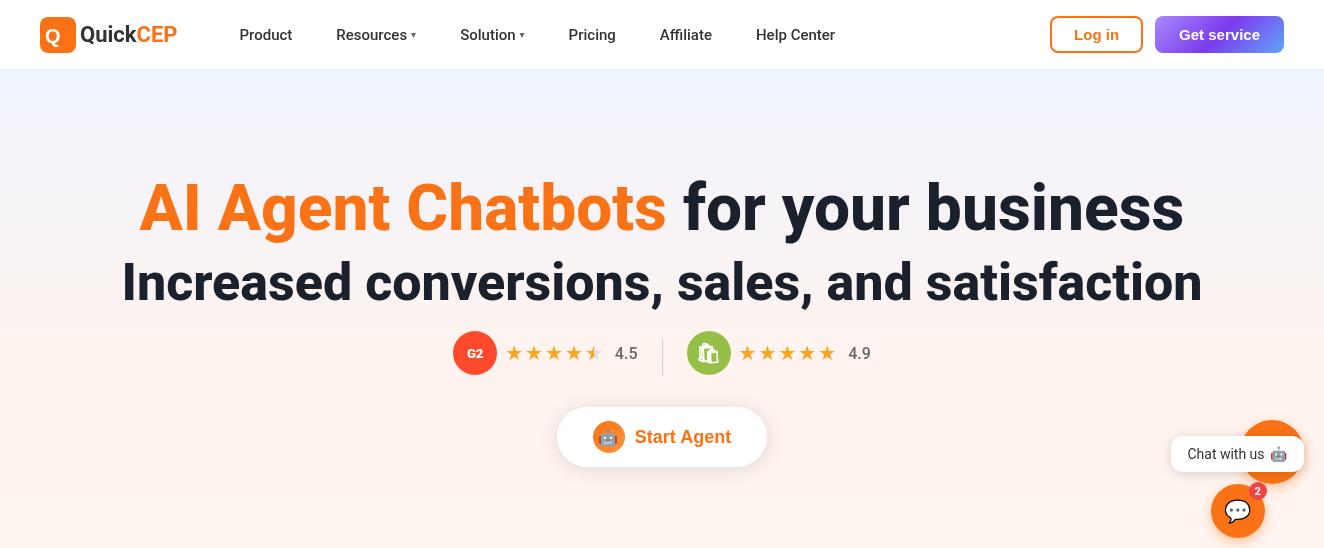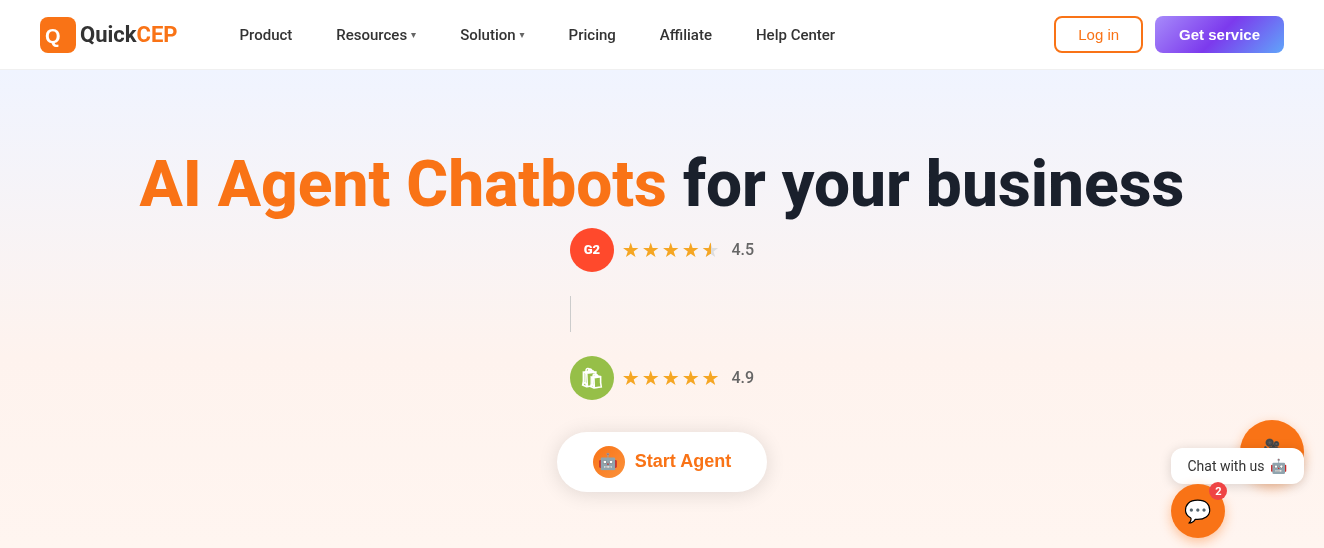--- a/index.html
+++ b/index.html
@@ -69,21 +69,21 @@
       align-items: center;
       gap: 12px;
     }
     .btn-login {
       padding: 8px 22px;
       border: 2px solid #f97316;
       color: #f97316;
       background: transparent;
       border-radius: 8px;
       font-size: 15px;
-      font-weight: 400;
+      font-weight: 700;
       cursor: pointer;
     }
     .btn-getstarted {
       padding: 10px 24px;
       background: linear-gradient(135deg, #a78bfa, #7c3aed, #60a5fa);
       color: #fff;
       border: none;
       border-radius: 8px;
       font-size: 15px;
       font-weight: 600;
@@ -124,24 +124,23 @@
 
     .hero-subtitle {
       font-size: 17px;
       color: #555;
       margin-bottom: 28px;
     }
 
     
     .ratings-row {
       display: flex;
-      align-items: flex-start;
+      align-items: flex-end;
       gap: 24px;
       margin-bottom: 32px;
-      flex-direction: column;
     }
     .rating-group {
       display: flex;
       align-items: center;
       gap: 8px;
     }
     .rating-badge {
       width: 44px;
       height: 44px;
       border-radius: 50%;
@@ -230,22 +229,22 @@
       font-size: 14px;
       color: #fff;
     }
 
     .chat-widget {
       position: fixed;
       right: 20px;
       bottom: 10px;
       display: flex;
       flex-direction: column;
-      align-items: flex-start;
-      gap: 0;
+      align-items: center;
+      gap: 12px;
       z-index: 100;
     }
     .chat-bubble-label {
       background: #fff;
       border-radius: 12px;
       padding: 10px 16px;
       font-size: 14px;
       color: #333;
       box-shadow: 0 2px 12px rgba(0,0,0,0.15);
       display: flex;
@@ -329,20 +328,21 @@
   <div class="nav-actions">
     <button class="btn-login">Log in</button>
     <button class="btn-getstarted">Get service</button>
   </div>
 </nav>
 
 <section class="hero">
   <h1 class="hero-title-line1">
     <span class="hero-title-orange">AI Agent Chatbots</span><span class="hero-title-dark"> for your business</span>
   </h1>
+  <h2 class="hero-title-line2">Increased conversions, sales, and satisfaction</h2>
 
   <div class="ratings-row">
 
     <div class="rating-group">
       <div class="rating-badge g2-badge">
         <span class="g2-text">G2</span>
       </div>
       <div class="stars">
         <span class="star">★</span>
         <span class="star">★</span>

